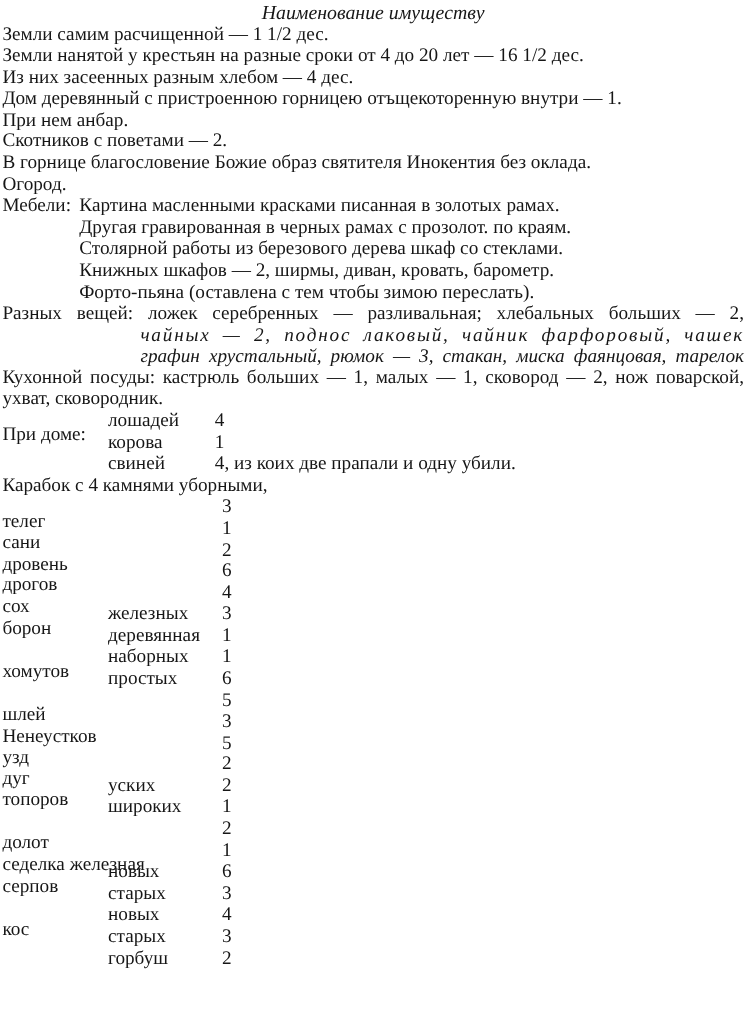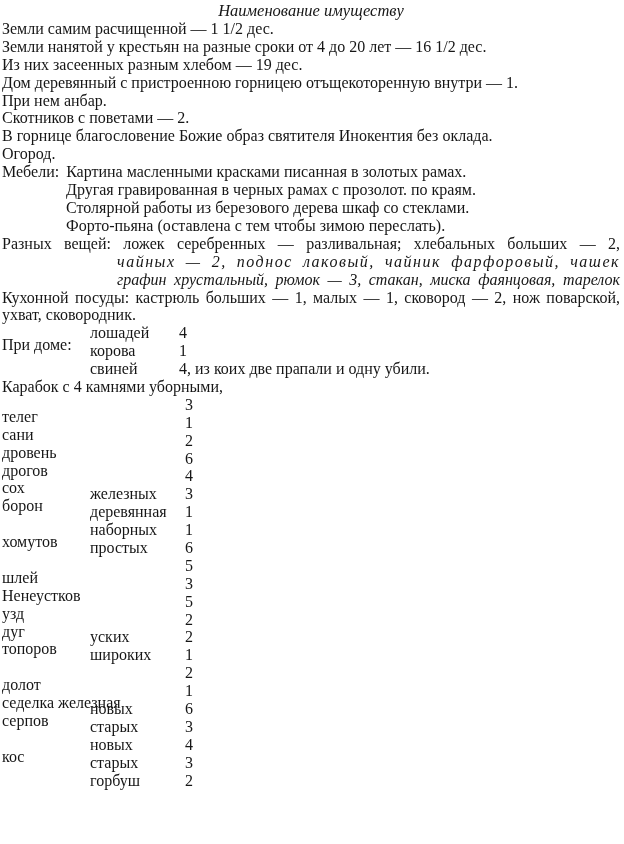--- a/index.html
+++ b/index.html
@@ -45,31 +45,32 @@
   .ah-qty  { position: absolute; left: 177px; top: 0; }
 </style>
 </head>
 <body>
 
 <div id="doc">
   <div class="line title">Наименование имуществу</div>
   <div id="intro">
       <div class="line">Земли самим расчищенной — 1 1/2 дес.</div>
       <div class="line">Земли нанятой у крестьян на разные сроки от 4 до 20 лет — 16 1/2 дес.</div>
-      <div class="line">Из них засеенных разным хлебом — 19 дес.</div>
+      <div class="line">Из них засеенных разным хлебом — 4 дес.</div>
       <div class="line">Дом деревянный с пристроенною горницею отъщекоторенную внутри — 1.</div>
       <div class="line">При нем анбар.</div>
       <div class="line">Скотников с поветами — 2.</div>
       <div class="line">В горнице благословение Божие образ святителя Инокентия без оклада.</div>
       <div class="line">Огород.</div>
     </div>
   <div id="furniture">
       <div class="line"><span>Мебели:</span><span class="after-lbl">Картина масленными красками писанная в золотых рамах.</span></div>
       <div class="line ind64">Другая гравированная в черных рамах с прозолот. по краям.</div>
       <div class="line ind64">Столярной работы из березового дерева шкаф со стеклами.</div>
+      <div class="line ind64">Книжных шкафов — 2, ширмы, диван, кровать, барометр.</div>
       <div class="line ind64">Форто-пьяна (оставлена с тем чтобы зимою переслать).</div>
     </div>
   <div id="misc">
       <div class="line just">Разных вещей: ложек серебренных — разливальная; хлебальных больших — 2,</div>
       <div class="line ind115 just spread">чайных — 2, поднос лаковый, чайник фарфоровый, чашек</div>
       <div class="line ind115 just">графин хрустальный, рюмок — 3, стакан, миска фаянцовая, тарелок</div>
     </div>
   <div id="kitchen">
       <div class="line just">Кухонной посуды: кастрюль больших — 1, малых — 1, сковород — 2, нож поварской,</div>
       <div class="line">ухват, сковородник.</div>

